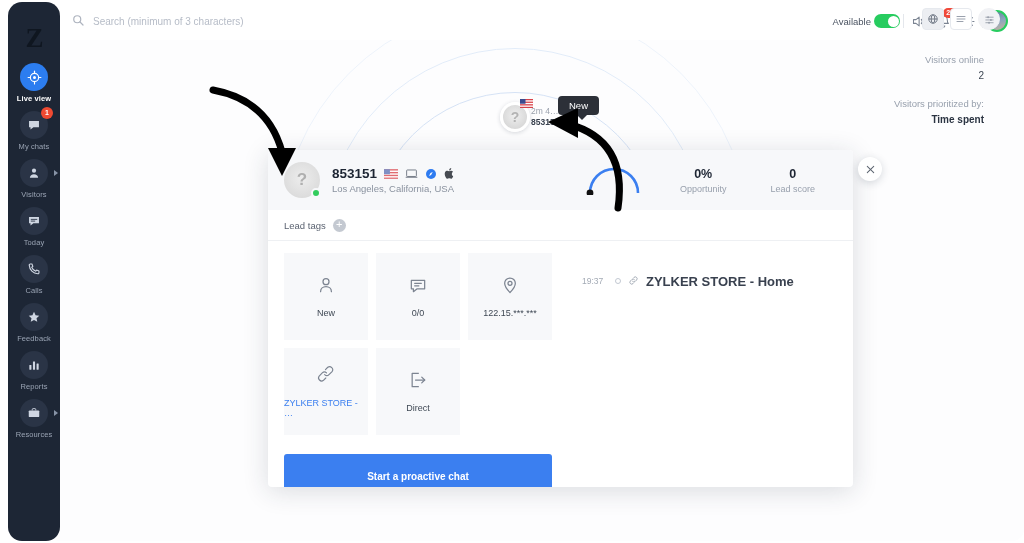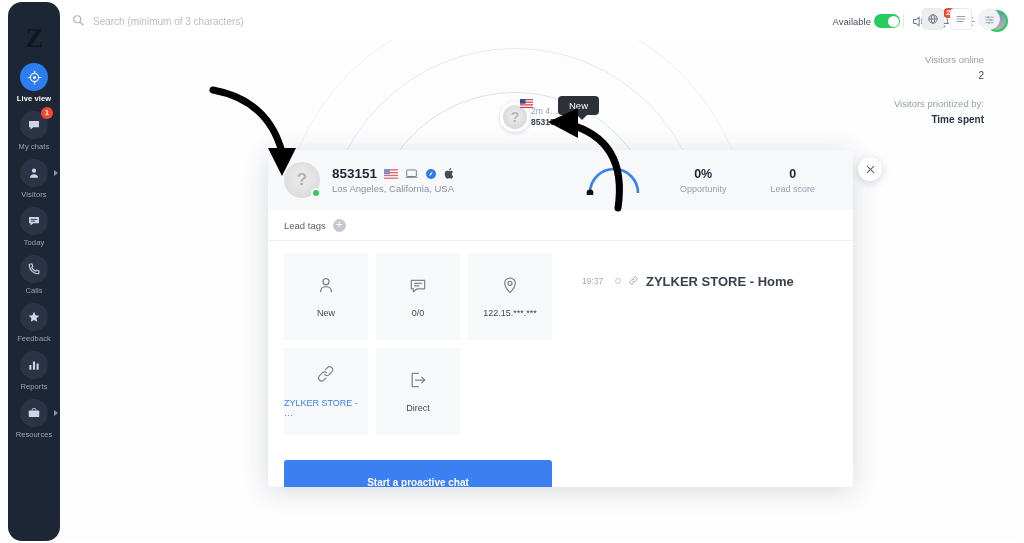--- a/index.html
+++ b/index.html
@@ -264,21 +264,21 @@
   .tile {
     height: 87px; background: #f7f8fa;
     display: flex; flex-direction: column;
     align-items: center; justify-content: center; gap: 9px;
     cursor: pointer;
   }
   .tile-ico { color: #7c8491; }
   .tile-txt { font-size: 9px; color: #3f4854; }
   .tile-txt.link { color: #3b7ff0; }
   .cta {
-    margin-top: 25px; height: 45px; width: 100%;
+    margin-top: 19px; height: 45px; width: 100%;
     background: #3b7ff0; color: #fff;
     border: none; border-radius: 3px;
     font-size: 10px; font-weight: 600; cursor: pointer;
     font-family: "Liberation Sans", sans-serif;
   }
   .right-col { flex: 1; padding: 14px 18px 0 14px; }
   .tl-head { display: flex; align-items: center; gap: 8px; }
   .tl-today { font-size: 9.5px; color: #4a5361; font-weight: 600; }
   .tl-line { flex: 1; height: 1px; border-top: 1px dotted #dfe3e9; }
   .tl-row { display: flex; align-items: center; gap: 7px; margin-top: 17px; }

